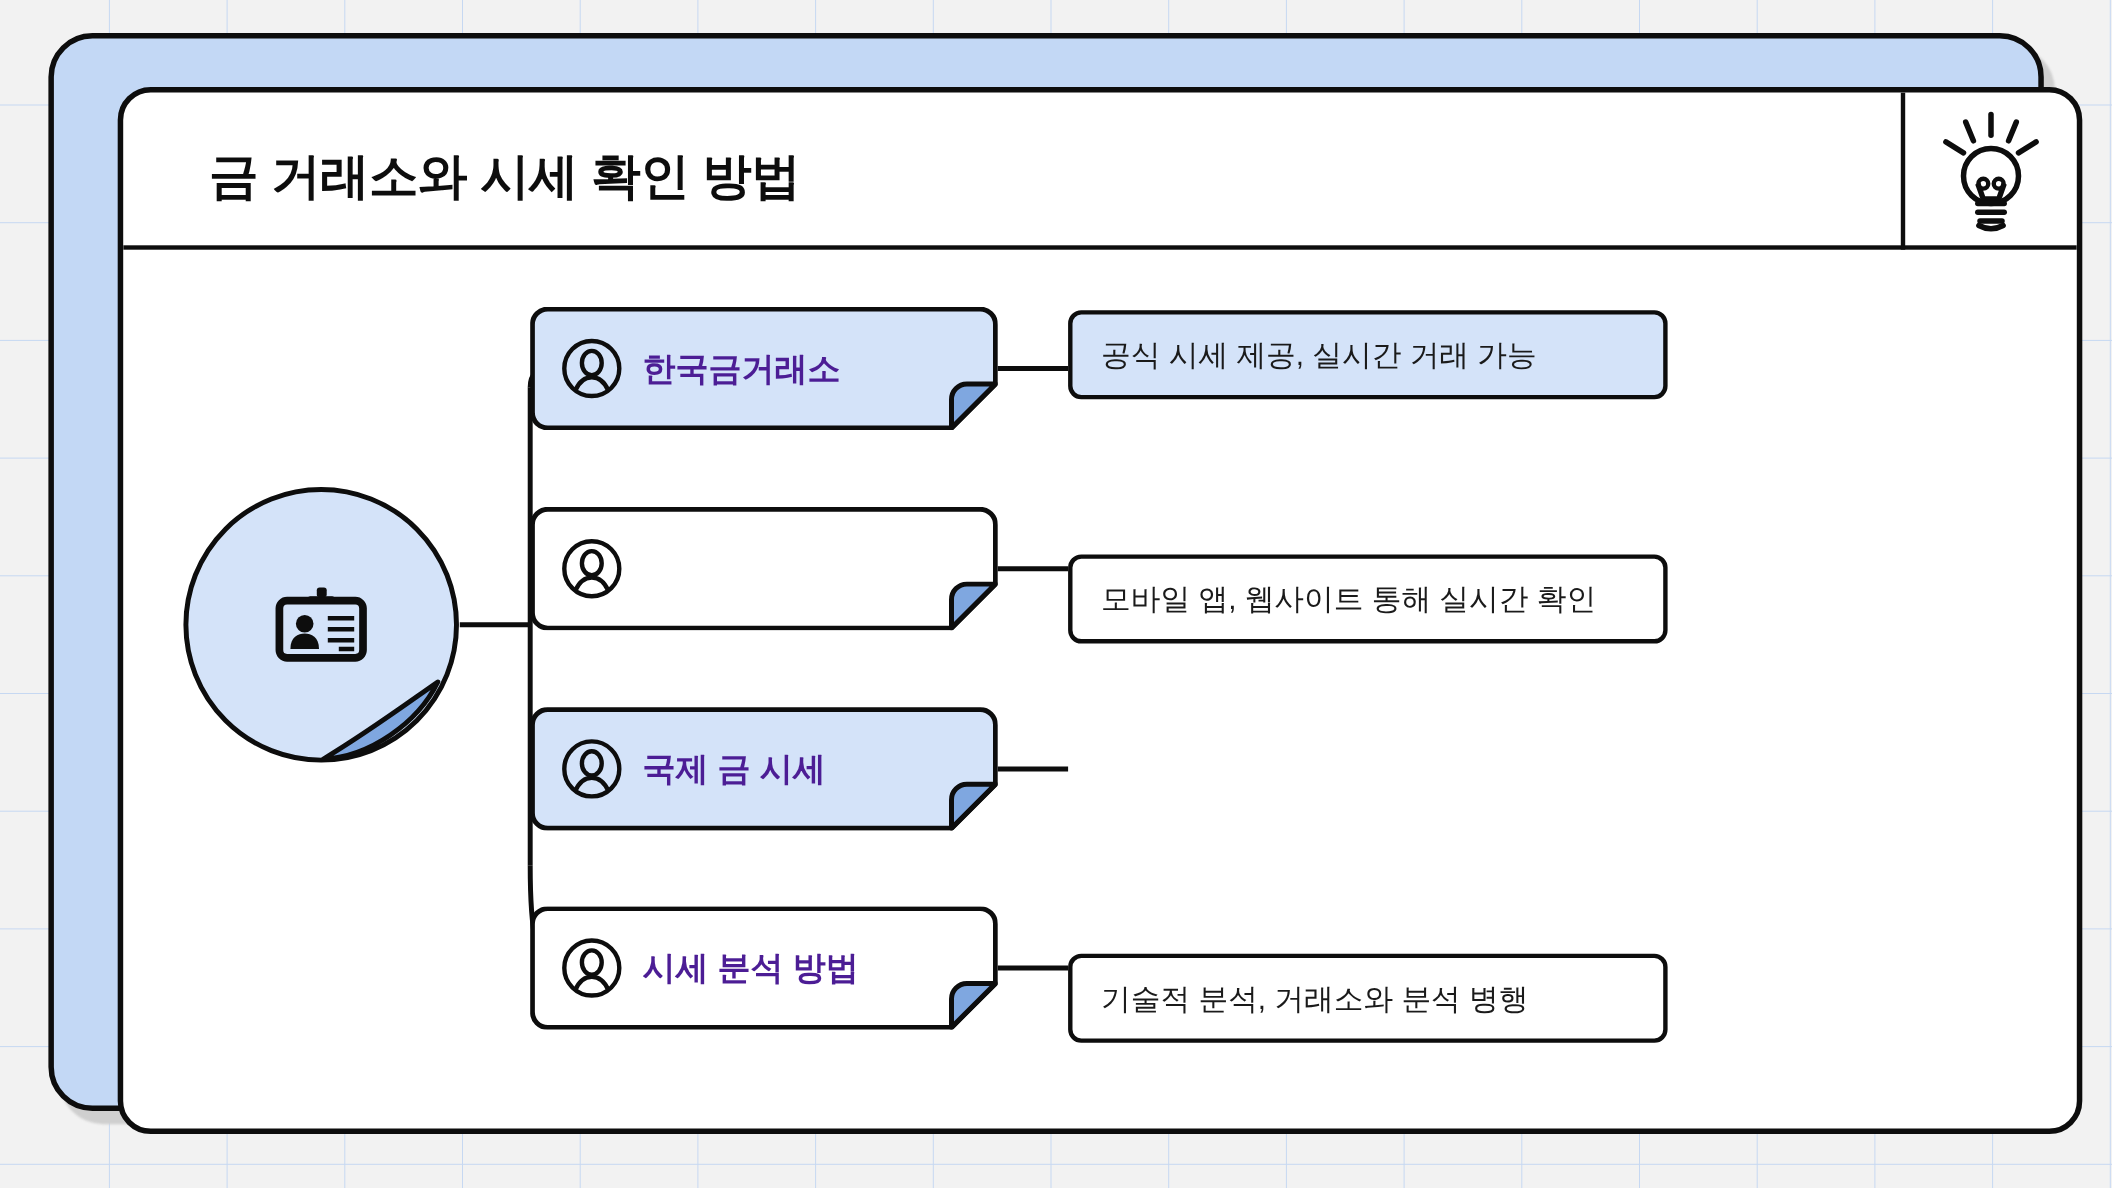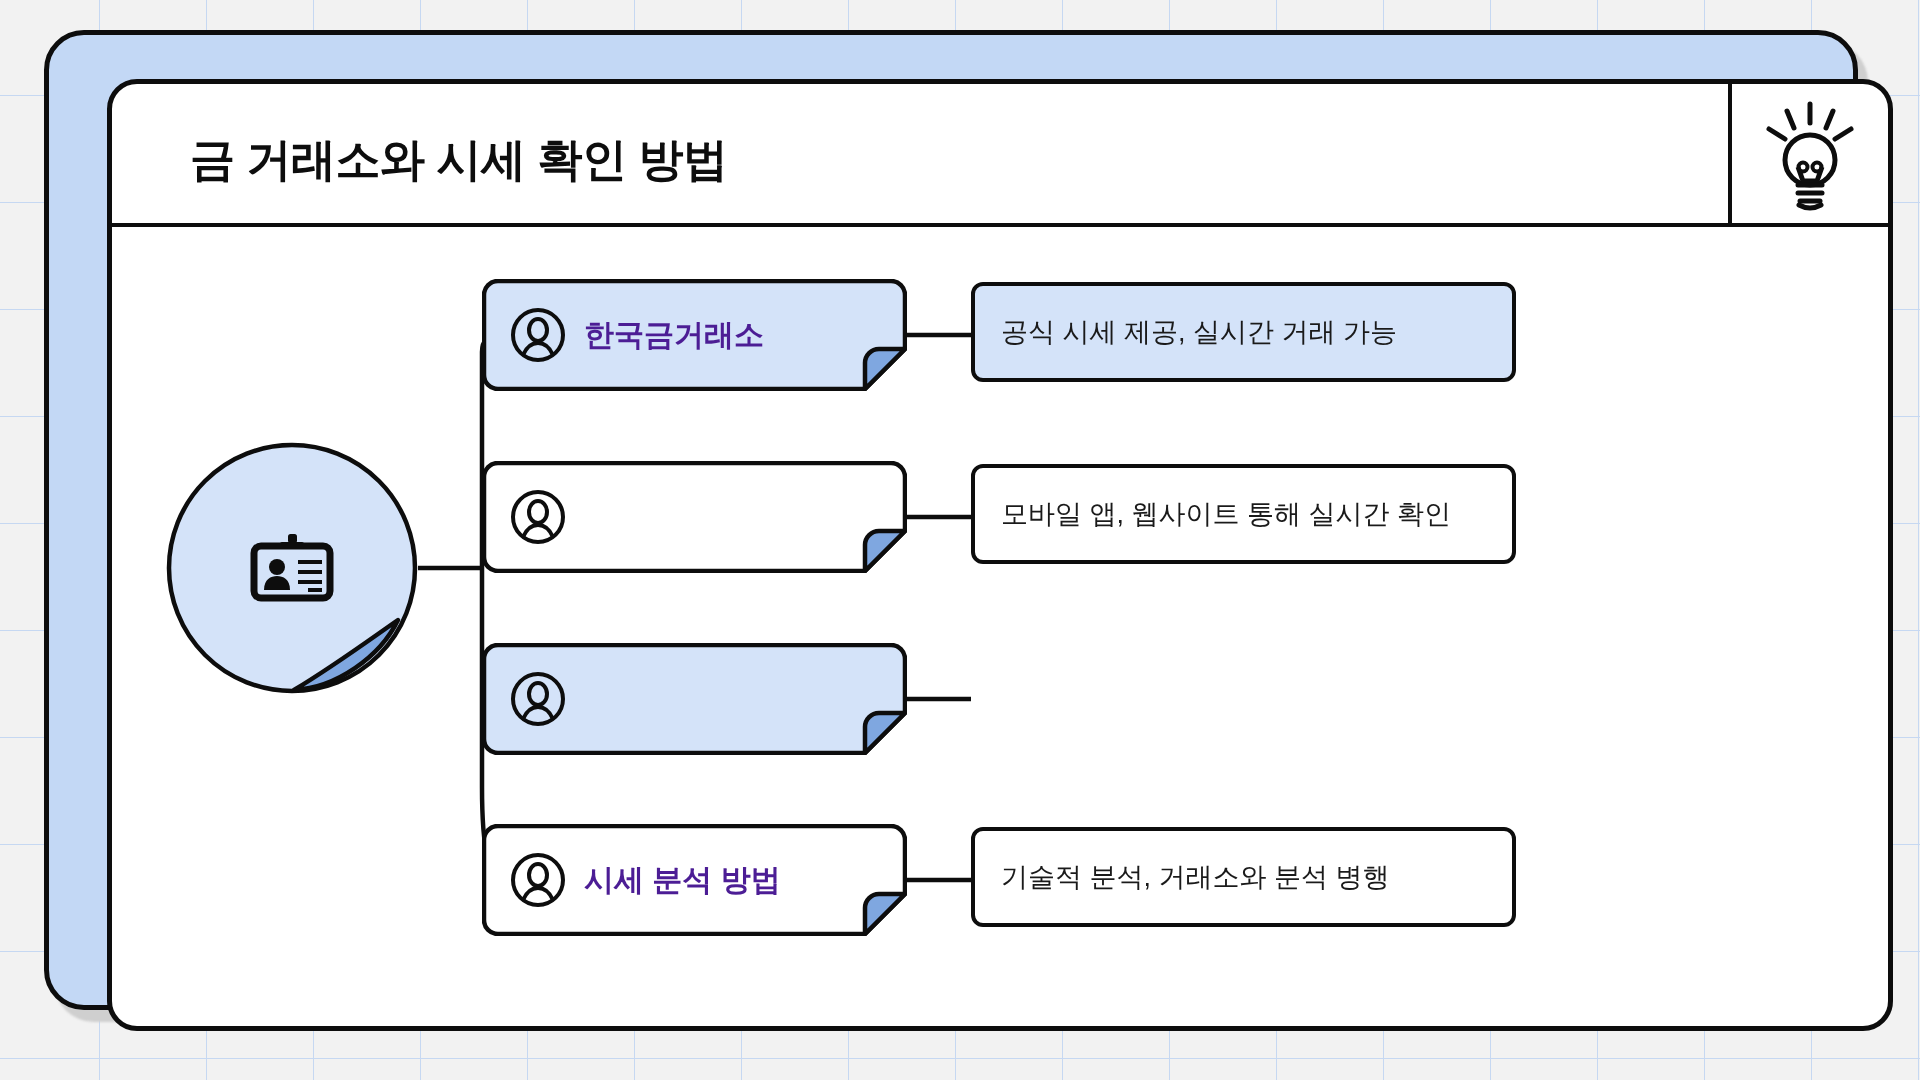--- a/index.html
+++ b/index.html
@@ -148,29 +148,29 @@
     top: 28px;
     width: 56px;
     height: 56px;
   }
 
   .desc-box {
     position: absolute;
     left: 859px;
     top: 3px;
     width: 545px;
-    height: 100px;
+    height: 81px;
     border: 4px solid #0d0d0d;
     border-radius: 12px;
     box-sizing: border-box;
     display: flex;
     align-items: center;
   }
   .desc-box.filled { background: #d4e3f9; }
-  .desc-box.plain  { background: #ffffff; }
+  .desc-box.plain  { background: #ffffff; margin-top: 40px; }
   .desc-text {
     padding-left: 26px;
     font-size: 27px;
     color: #1a1a1a;
     white-space: nowrap;
   }
 </style>
 </head>
 <body>
 
@@ -287,20 +287,21 @@
         <div class="node-box">
           <svg width="425" height="112" viewBox="0 0 425 112">
             <path d="M16 2 H409 A14 14 0 0 1 423 16 V70 L383 110 H16 A14 14 0 0 1 2 96 V16 A14 14 0 0 1 16 2 Z" fill="#d4e3f9" stroke="#0d0d0d" stroke-width="4.5" stroke-linejoin="round"></path>
             <path d="M423 70 L383 110 V84 A14 14 0 0 1 397 70 Z" fill="#7fa7e0" stroke="#0d0d0d" stroke-width="4.5" stroke-linejoin="round"></path>
           </svg>
           <svg class="node-avatar" viewBox="0 0 56 56">
             <circle cx="28" cy="28" r="25" fill="none" stroke="#0d0d0d" stroke-width="4"></circle>
             <ellipse cx="28" cy="23" rx="9" ry="11" fill="none" stroke="#0d0d0d" stroke-width="4"></ellipse>
             <path d="M13 48 C17 39 22 36 28 36 C34 36 39 39 43 48" fill="none" stroke="#0d0d0d" stroke-width="4"></path>
           </svg>
+          <div class="node-label">국제 금 시세</div>
         </div>
       </div>
 
       <div class="branch-row r3">
         <div class="node-box">
           <svg width="425" height="112" viewBox="0 0 425 112">
             <path d="M16 2 H409 A14 14 0 0 1 423 16 V70 L383 110 H16 A14 14 0 0 1 2 96 V16 A14 14 0 0 1 16 2 Z" fill="#ffffff" stroke="#0d0d0d" stroke-width="4.5" stroke-linejoin="round"></path>
             <path d="M423 70 L383 110 V84 A14 14 0 0 1 397 70 Z" fill="#7fa7e0" stroke="#0d0d0d" stroke-width="4.5" stroke-linejoin="round"></path>
           </svg>
           <svg class="node-avatar" viewBox="0 0 56 56">

